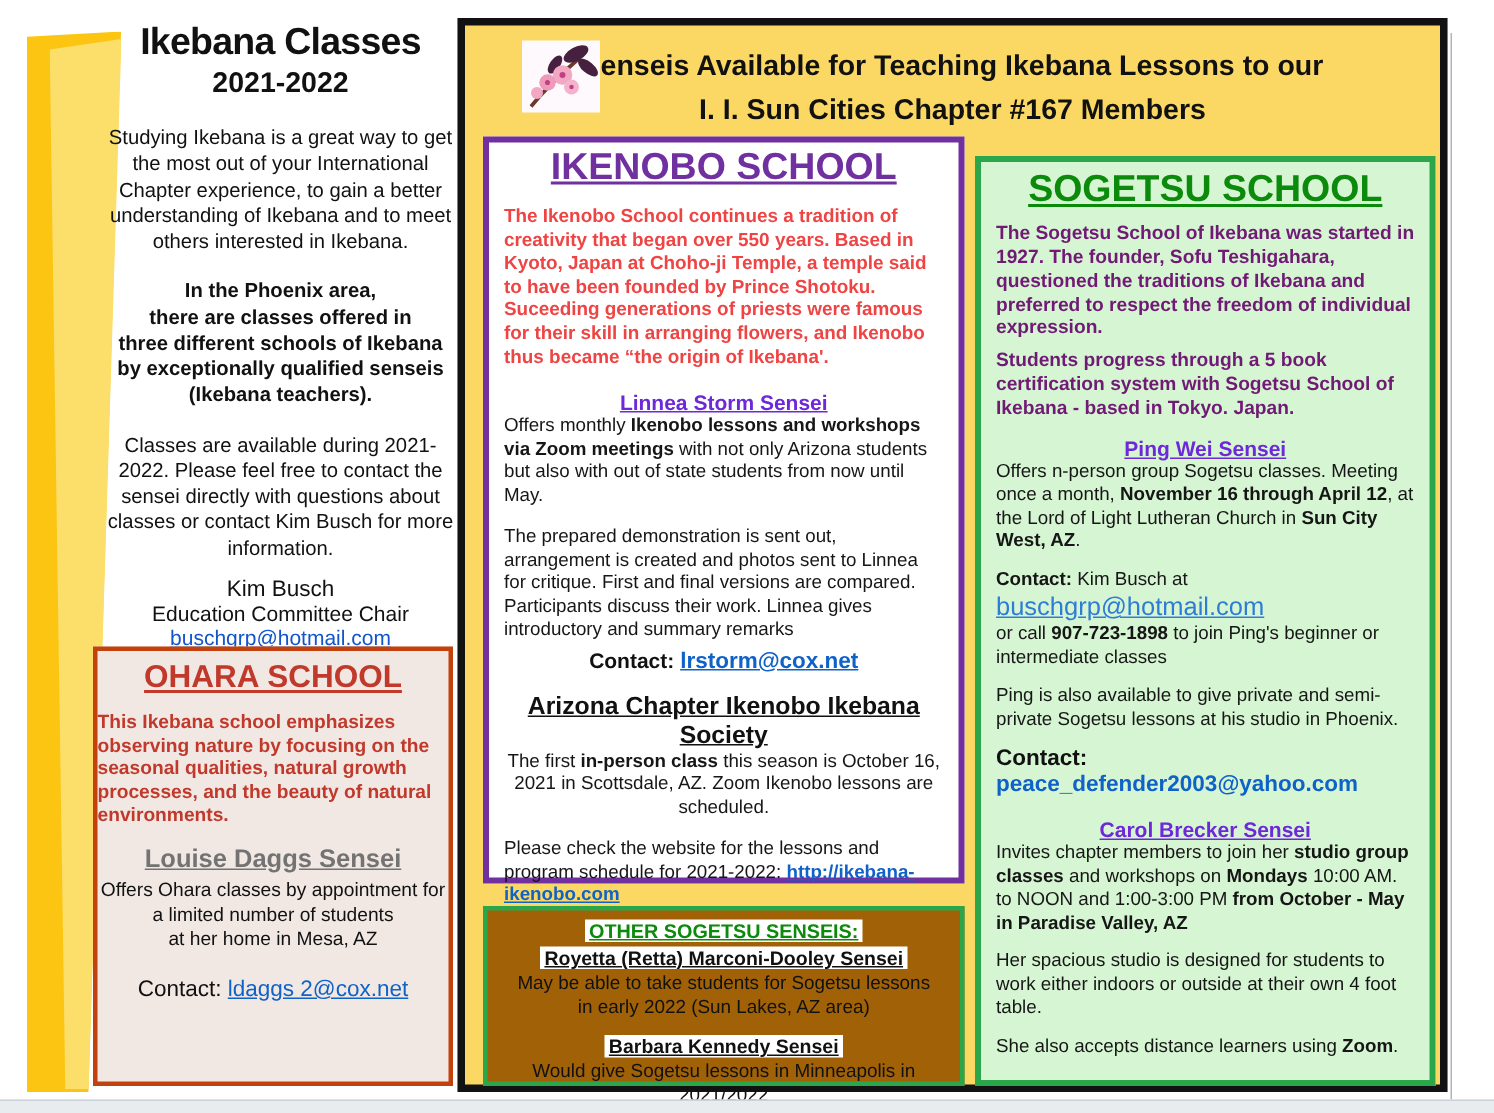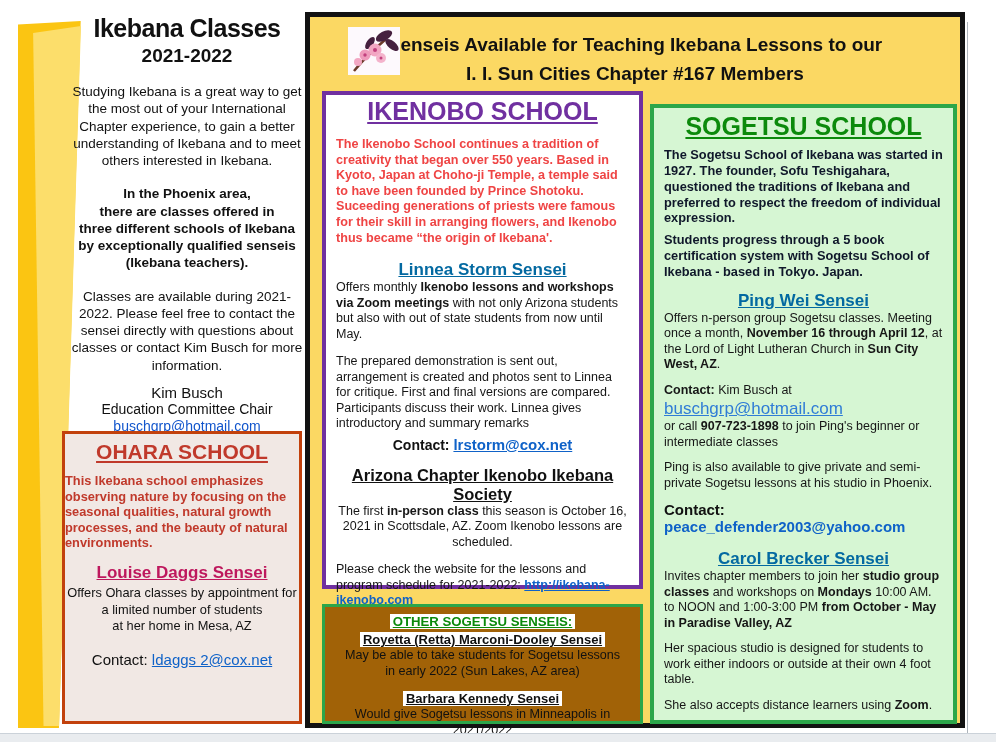--- a/index.html
+++ b/index.html
@@ -21,56 +21,56 @@
   .sb-contact .name { font-size:15px; }
   .sb-contact .role { font-size:14px; }
   .sb-contact .email a { color:#1155CC; font-size:14px; }
   .sb-contact .phone { font-size:15px; }
   a { text-decoration:underline; cursor:pointer; }
 
   
   .ohara { position:absolute; left:62px; top:431px; width:240px; height:293px; background:#F1E8E4; border:3px solid #c2410c; padding:4px 0 6px; text-align:center; }
   .ohara-title { color:#C0392B; font-size:21px; font-weight:bold; text-decoration:underline; margin-top:2px; }
   .ohara-p { color:#C0392B; font-size:12.8px; font-weight:bold; text-align:left; line-height:1.22; margin-top:9px; }
-  .ohara-sensei { font-size:17px; font-weight:bold; text-decoration:underline; margin-top:12px; color:#be185d; }
+  .ohara-sensei { font-size:17px; font-weight:bold; text-decoration:underline; margin-top:12px; color:#737373; }
   .ohara-desc { font-size:12.8px; line-height:1.3; margin-top:2px; color:#111; }
   .ohara-contact { font-size:15px; margin-top:16px; color:#111; }
   .ohara-contact a { color:#0F62C8; }
 
   
   .main { position:absolute; left:305px; top:12px; width:660px; height:716px; background:#FBD863; border:5px solid #121212; }
   .main-header { position:relative; text-align:center; padding-top:13px; }
   .flower { position:absolute; left:38px; top:10px; width:52px; height:48px; background:#FDF9FD; }
   .mh-line { font-size:19px; font-weight:bold; color:#111; line-height:1.55; }
 
   
   .ikenobo { position:absolute; left:12px; top:74px; width:321px; height:498px; background:#fff; border:4px solid #7030A0; padding:2px 10px 4px; text-align:center; }
   .ik-title { color:#7030A0; font-size:25px; font-weight:bold; text-decoration:underline; }
   .ik-intro { color:#ef4444; font-size:12.6px; font-weight:bold; text-align:left; line-height:1.24; margin-top:11px; }
-  .sec-title { font-size:17px; font-weight:bold; text-decoration:underline; color:#0369a1; }
+  .sec-title { font-size:14px; font-weight:bold; text-decoration:underline; color:#6d28d9; }
   .body-p { font-size:12.5px; color:#161616; line-height:1.24; text-align:left; }
   .contact-line { font-size:14px; font-weight:bold; color:#111; margin-top:4px; }
   .contact-line a { color:#0F62C8; font-size:15px; }
   .soc-title { font-size:16.5px; font-weight:bold; text-decoration:underline; color:#111; margin-top:13px; }
   .center { text-align:center; }
   .link-blue { color:#0F62C8; font-weight:bold; }
   .big-link { font-size:17px; color:#2F7CD6; font-weight:normal; }
   .phone-bold { font-weight:bold; font-size:12.5px; color:#111; }
 
   
   .other { position:absolute; left:12px; top:587px; width:321px; height:120px; background:#a16207; border:3px solid #2CA64A; padding:5px 6px; text-align:center; }
   .hl { background:#fff; padding:0 3px; }
   .other-title { color:#0C8A0C; font-size:13.2px; font-weight:bold; text-decoration:underline; }
   .other-name { color:#111; font-size:13px; font-weight:bold; text-decoration:underline; }
   .other-desc { color:#111; font-size:12.6px; line-height:1.25; }
 
   
   .sogetsu { position:absolute; left:340px; top:87px; width:307px; height:620px; background:#D6F6D3; border:4px solid #2CA64A; padding:4px 10px; text-align:center; }
   .so-title { color:#0C8A0C; font-size:25px; font-weight:bold; text-decoration:underline; }
-  .so-intro { color:#0f172a; font-size:12.8px; font-weight:bold; text-align:left; line-height:1.24; margin-top:6px; }
+  .so-intro { color:#701a75; font-size:12.8px; font-weight:bold; text-align:left; line-height:1.24; margin-top:6px; }
   .so-sec { margin-top:11px; }
   .peace-link { color:#4FA6E8; font-weight:bold; font-size:14px; text-decoration:none; } .mt10 { margin-top:10px; } .mt12 { margin-top:12px; }
 
   
   .right-edge { position:absolute; left:967px; top:22px; width:1px; height:711px; background:#ADB4BB; }
   .bottom-bar { position:absolute; left:0; top:733px; width:996px; height:9px; background:#E9ECEF; border-top:1px solid #CBD2D9; }
 </style>
 </head>
 <body>
 

